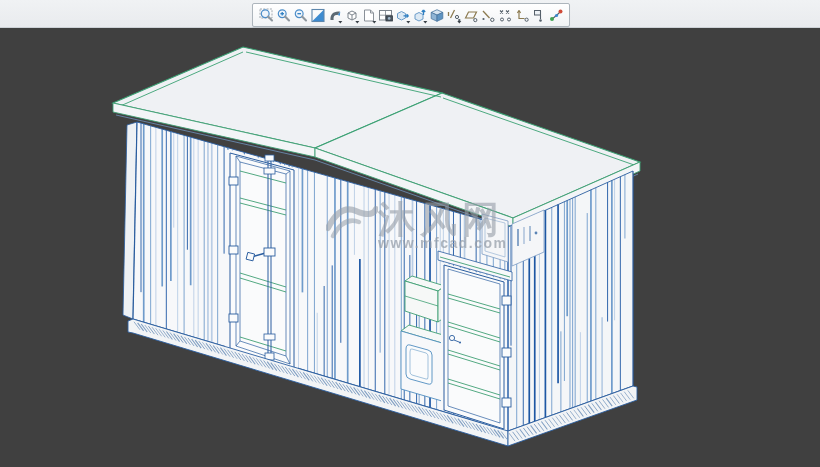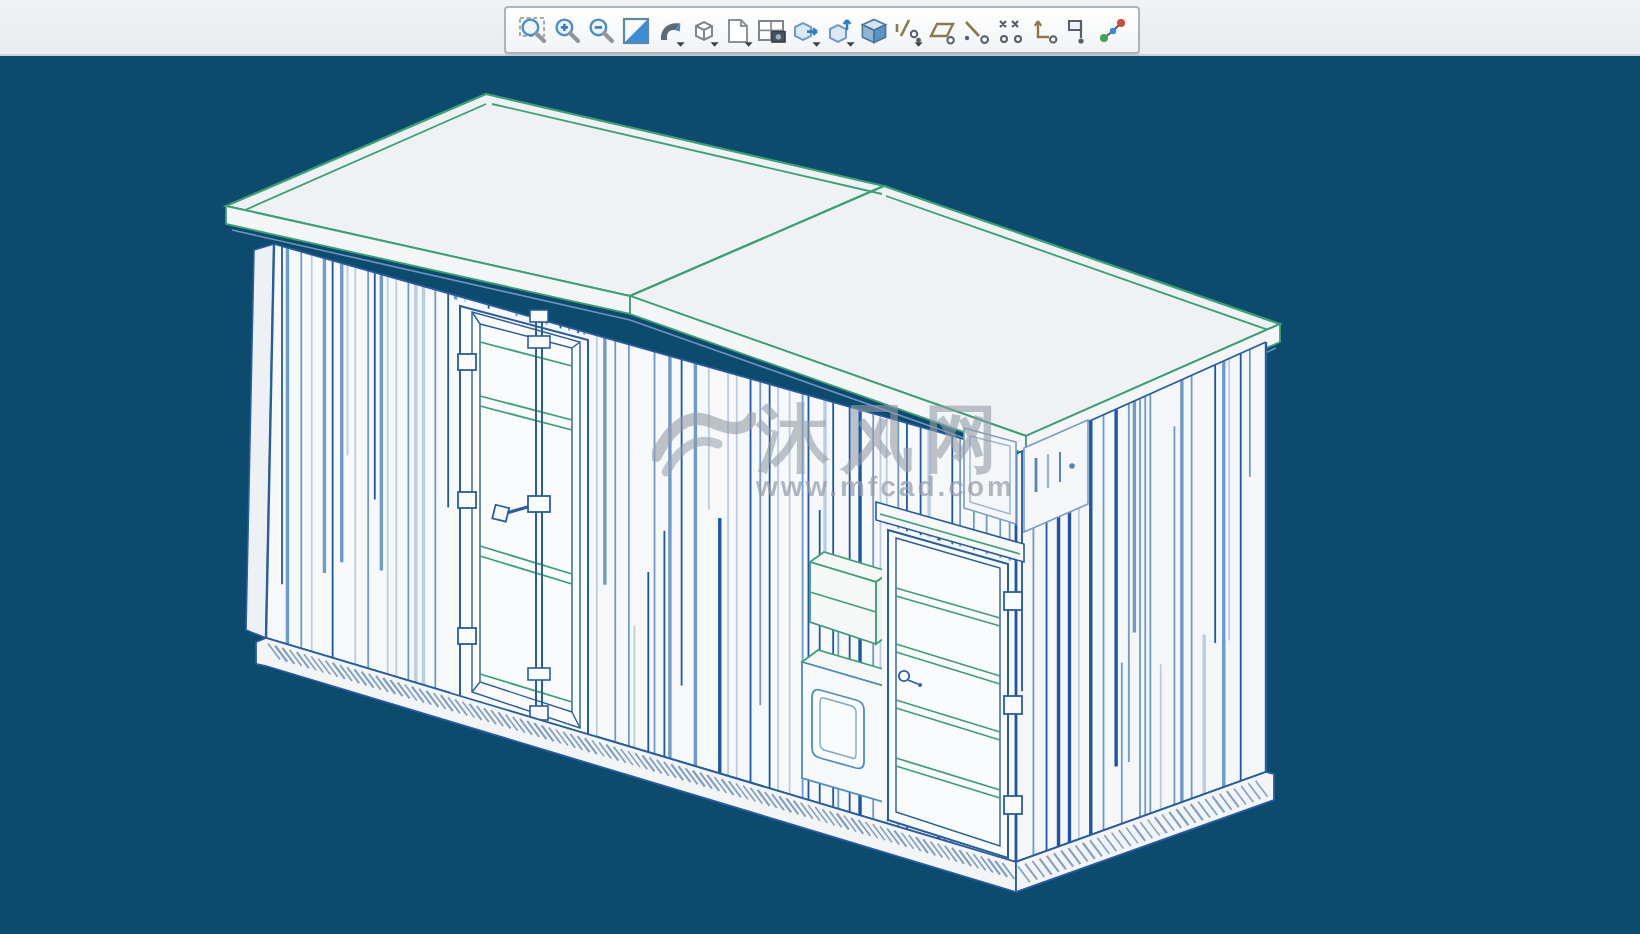--- a/index.html
+++ b/index.html
@@ -1,18 +1,18 @@
 <!DOCTYPE html>
 <html><head>
 <meta charset="utf-8">
 <style>
   html,body{margin:0;padding:0;}
   .app{
     position:relative; width:820px; height:467px; overflow:hidden;
-    background:#0c4a6e;
+    background:#404040;
     font-family:"Liberation Sans", sans-serif;
   }
   
   .topstrip{
     position:absolute; left:0; top:0; width:820px; height:27px;
     background:linear-gradient(#f0f2f4,#e9ebee);
     border-bottom:1px solid #cdd2d7;
   }
   .toolbar{
     position:absolute; left:252px; top:3px; height:22px;

